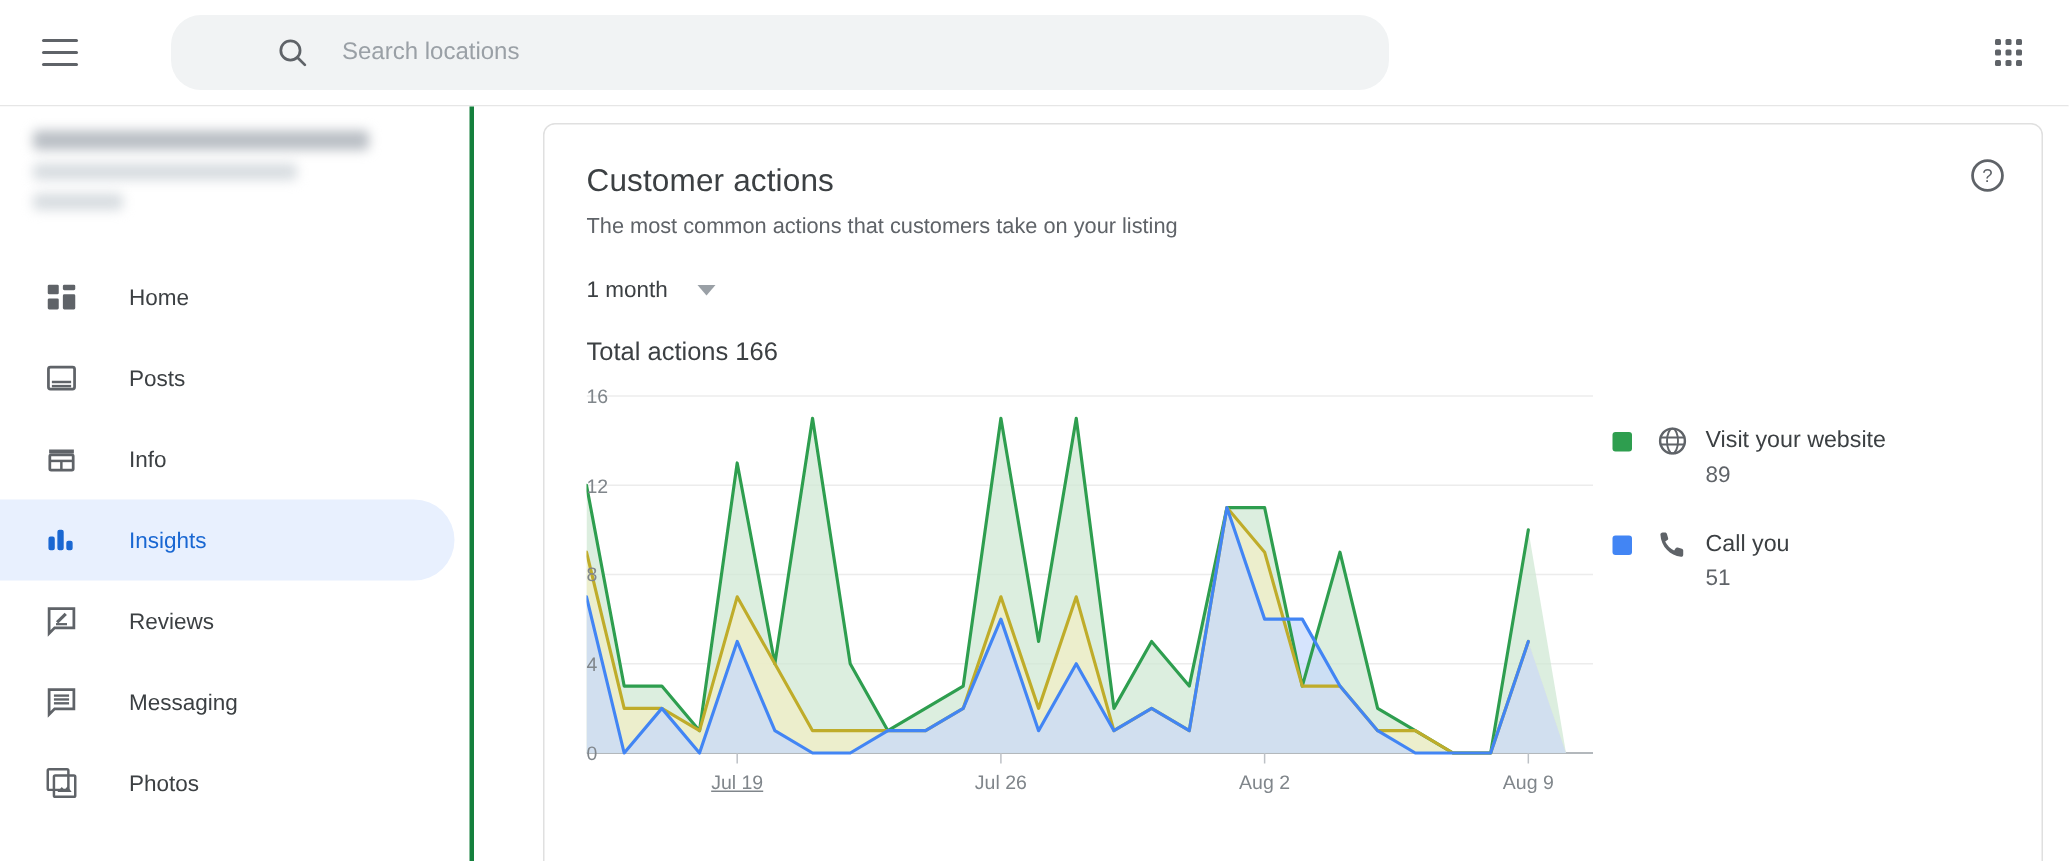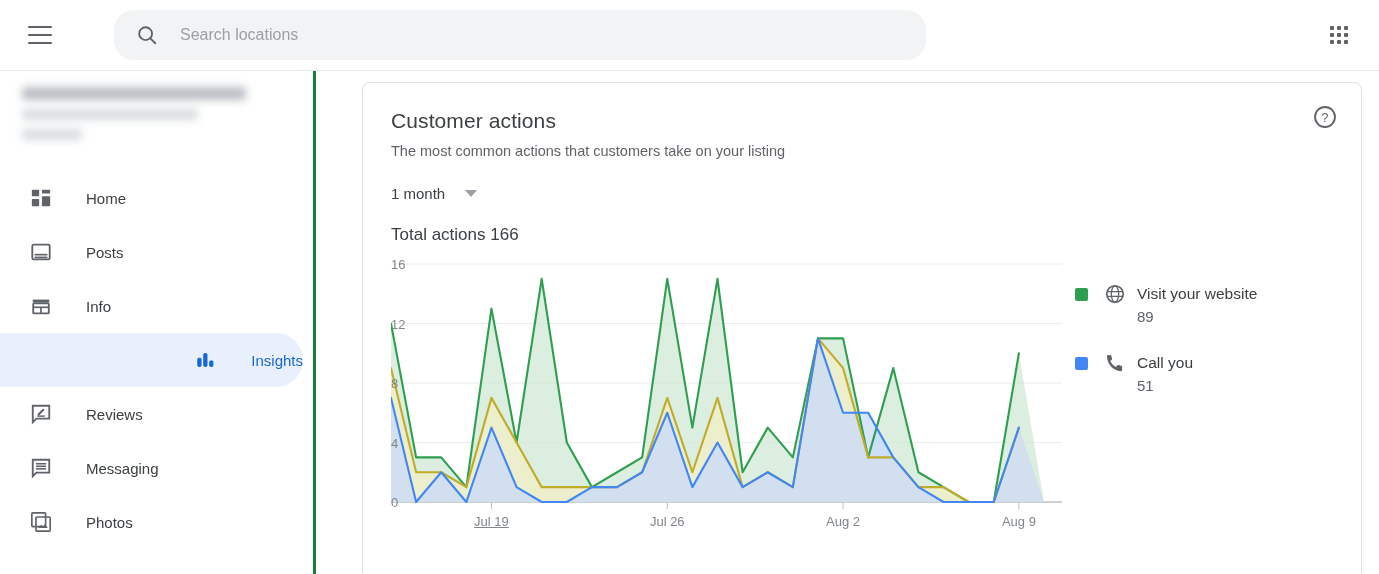--- a/index.html
+++ b/index.html
@@ -42,20 +42,21 @@
   .brand .g-logo .gr { color: #34A853; }
   .brand .mb { color: #5f6368; margin-left: 7px; font-weight: 400; }
 
   .search-wrap {
     margin-left: 42px;
     width: 812px; height: 50px;
     background: #f1f3f4;
     border-radius: 20px;
     display: flex; align-items: center;
     cursor: text;
+    justify-content: flex-end;
   }
   .search-icon { margin-left: 22px; margin-right: 20px; display: flex; }
   .search-input {
     border: none; outline: none; background: transparent;
     font-family: "Liberation Sans", sans-serif;
     font-size: 16px; color: #3c4043;
     width: 700px;
   }
   .search-input::placeholder { color: #9aa0a6; }
 
@@ -92,21 +93,21 @@
     display: flex; align-items: center;
     padding-left: 26px;
     cursor: pointer;
     color: #3c4043;
     font-size: 15px;
     border-top-right-radius: 27px;
     border-bottom-right-radius: 27px;
     margin-right: 10px;
   }
   .nav-item .ico { width: 30px; height: 30px; margin-right: 30px; display: flex; align-items: center; justify-content: center; flex: none; }
-  .nav-item.active { background: #e8f0fe; color: #1967d2; font-weight: 500; justify-content: flex-end; }
+  .nav-item.active { background: #e8f0fe; color: #1967d2; font-weight: 500; }
   .nav-item.active .ico svg { fill: #1967d2; stroke: #1967d2; }
 
   
   .main {
     position: absolute; top: 71px; left: 316px;
     width: 1063px; height: 503px;
     background: #ffffff;
     padding: 11px 18px 0 46px;
   }
   .card {

